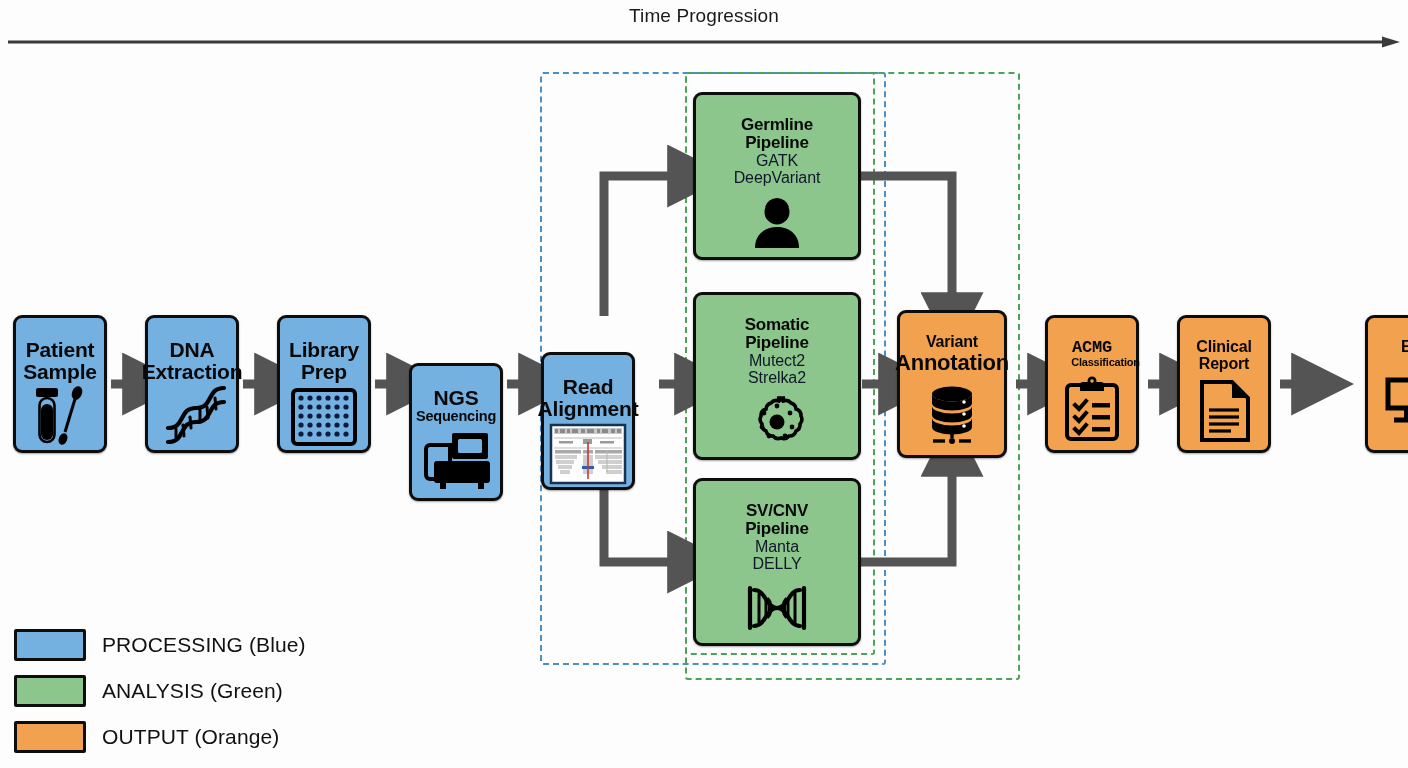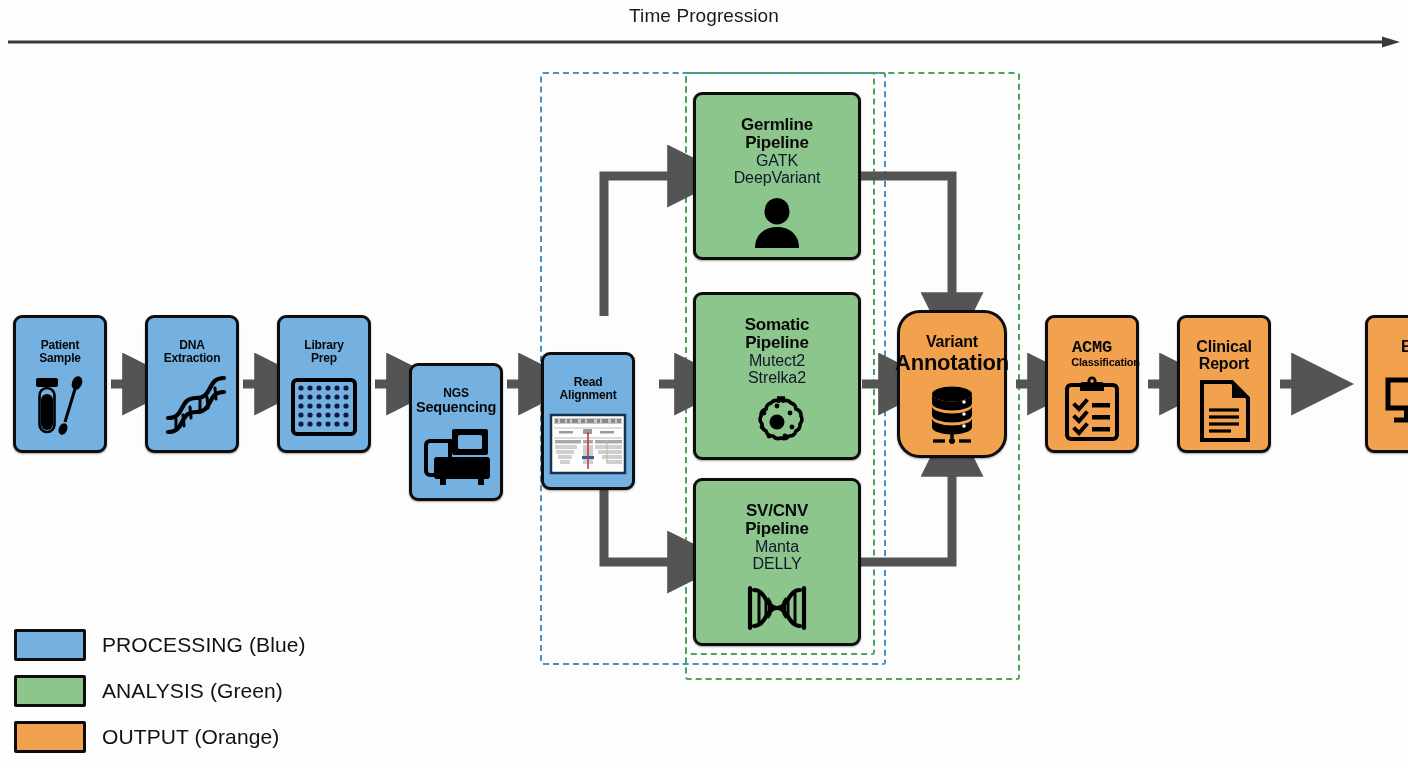--- a/index.html
+++ b/index.html
@@ -64,21 +64,21 @@
     flex: 1 1 auto;
     display: flex; align-items: center; justify-content: center;
     width: 100%;
   }
 
   .blue   { background: #74b0e0; }
   .green  { background: #8cc68c; }
   .orange { background: #f2a14f; }
 
   .b-std  { width: 94px;  height: 138px; top: 315px; }
-  .b-std .ttl { font-size: 12px; }
+  .b-std .ttl { font-size: 21px; }
 
   .g-std  { width: 168px; height: 168px; }
   .g-std .ttl { font-size: 17px; }
   .g-std .sub { font-size: 16px; }
 
   .o-std  { width: 94px;  height: 138px; top: 315px; }
 
   
   .grp {
     position: absolute;
@@ -342,21 +342,21 @@
           <path d="M22,14 L22,32" stroke-width="3"></path>
           <path d="M44,14 L44,32" stroke-width="3"></path>
           <path d="M51,9 L51,37" stroke-width="3"></path>
         </g>
         <path d="M24,12 C30,16 30,30 24,34 Z" fill="#000"></path>
         <path d="M42,12 C36,16 36,30 42,34 Z" fill="#000"></path>
       </svg>
     </div>
   </div>
 
-  <div class="node orange" style="left:897px; top:310px; width:110px; height:148px;border-radius:23px;">
+  <div class="node orange" style="left:897px; top:310px; width:110px; height:148px;">
     <div class="ttl" style="font-size:16px;">Variant</div>
     <div class="ttl" style="font-size:22px;">Annotation</div>
     <div class="gfx">
       <svg width="62" height="62" viewBox="0 0 62 62">
         <g fill="#000">
           <ellipse cx="31" cy="10" rx="20" ry="7.5"></ellipse>
           <path d="M11,10 v9 a20,7.5 0 0 0 40,0 v-9 a20,7.5 0 0 1 -40,0 z"></path>
           <path d="M11,22 v9 a20,7.5 0 0 0 40,0 v-9 a20,7.5 0 0 1 -40,0 z"></path>
           <path d="M11,34 v9 a20,7.5 0 0 0 40,0 v-9 a20,7.5 0 0 1 -40,0 z"></path>
         </g>

